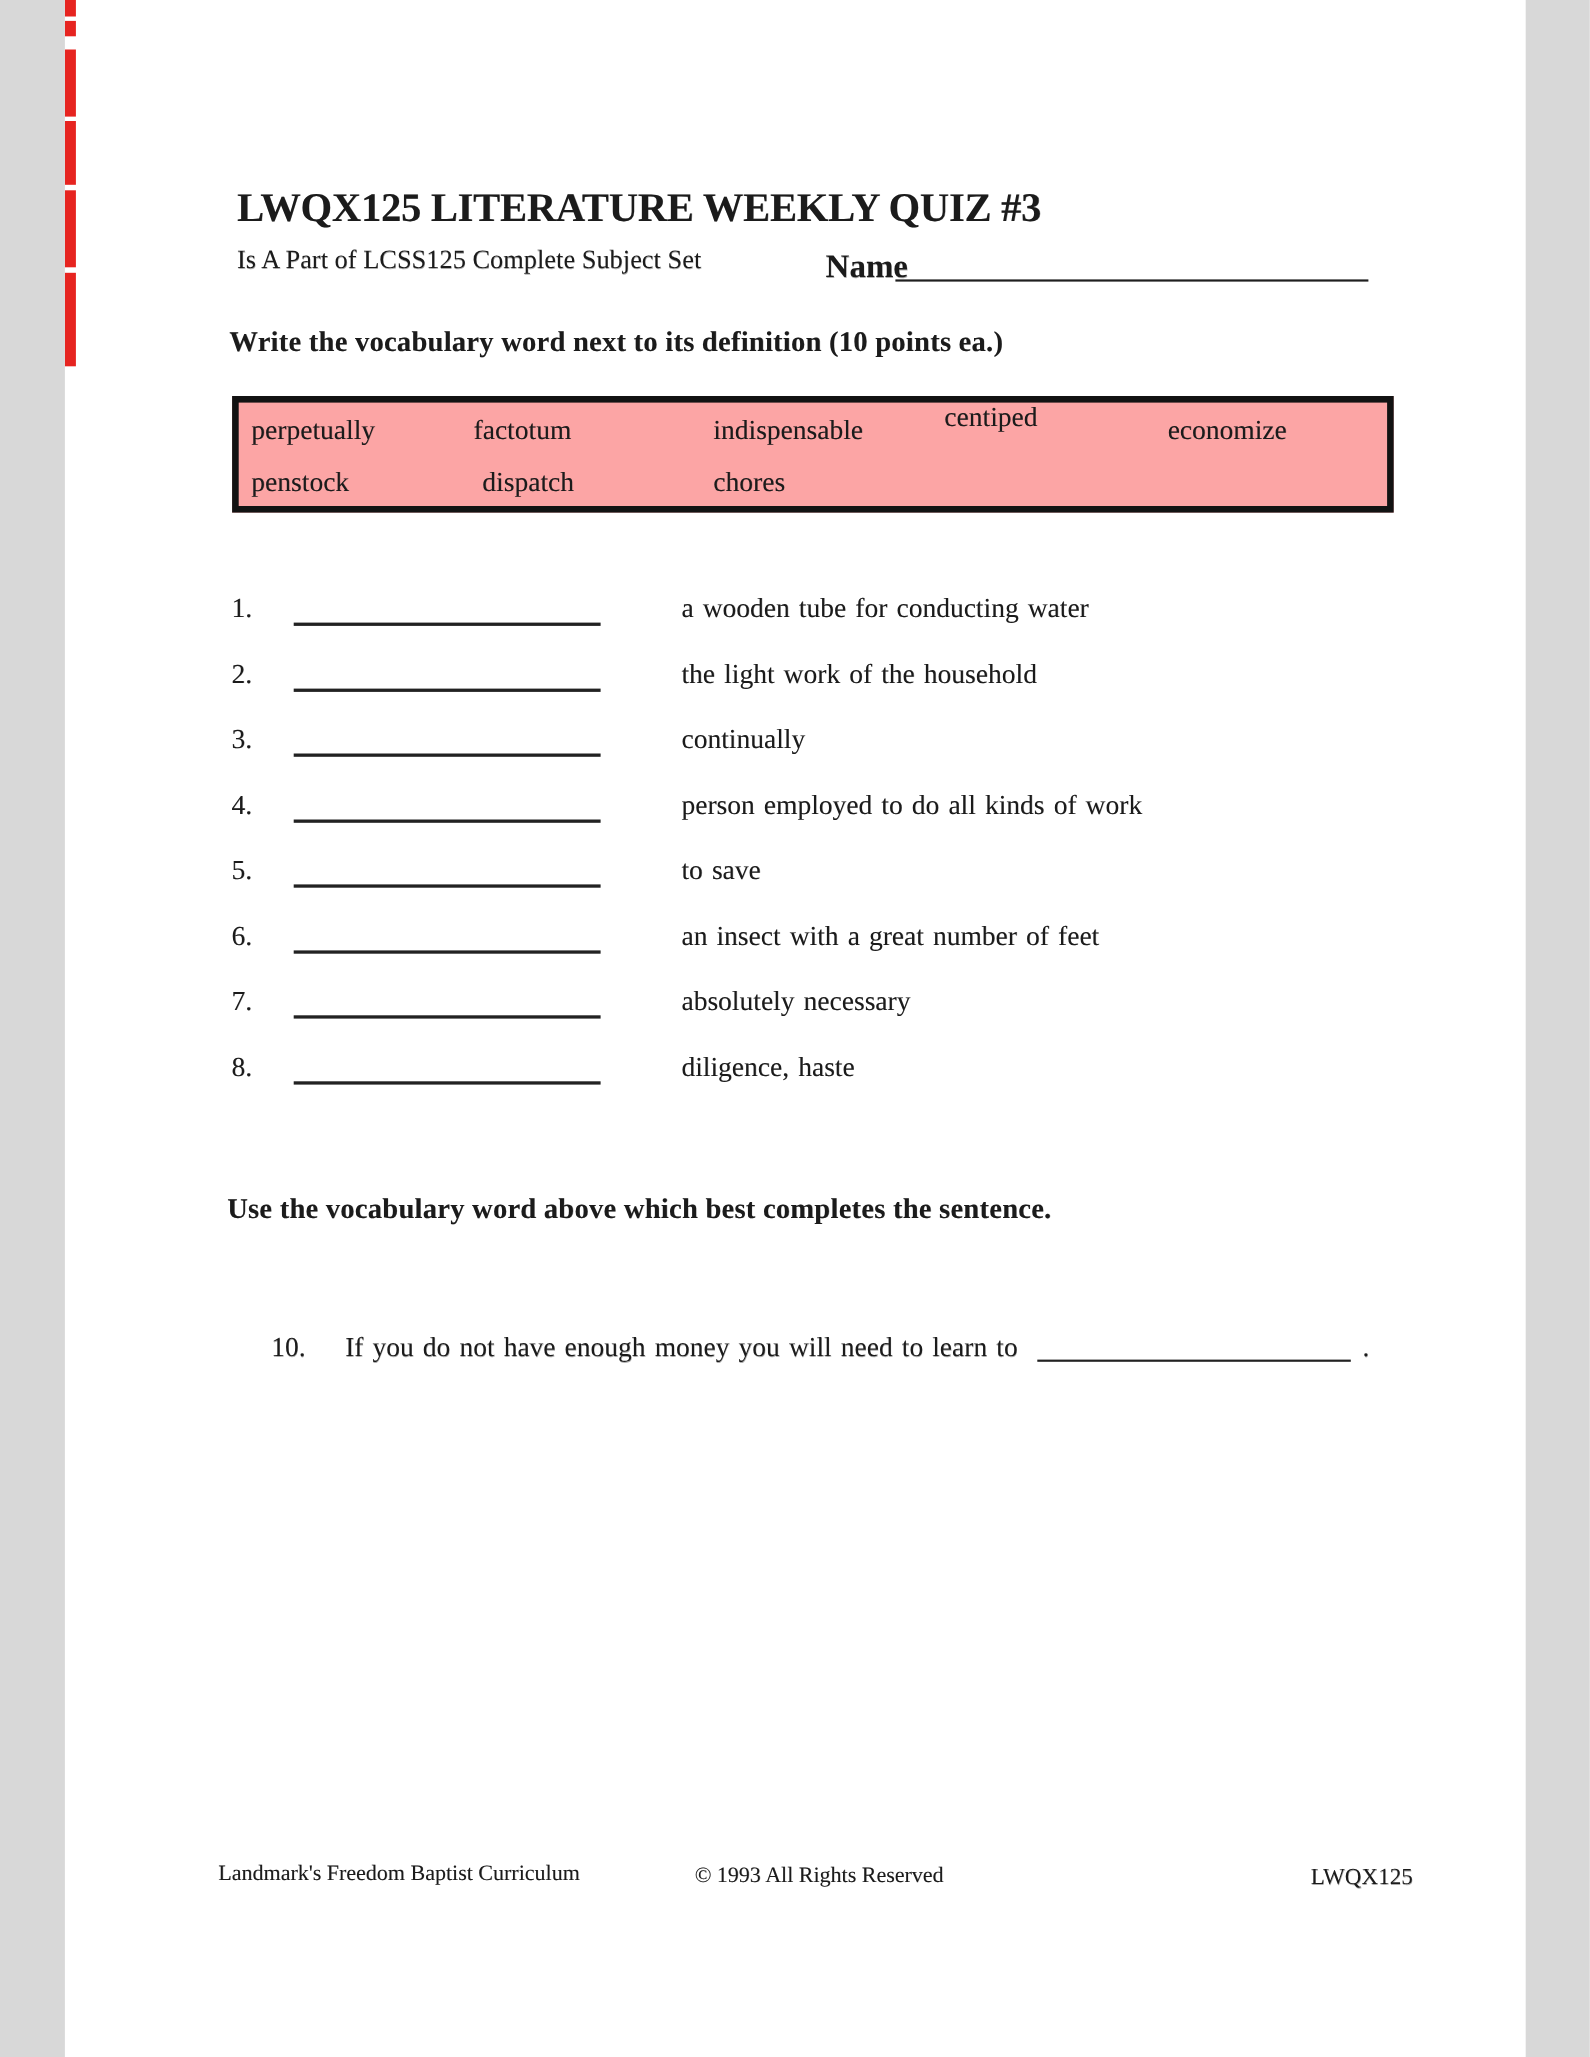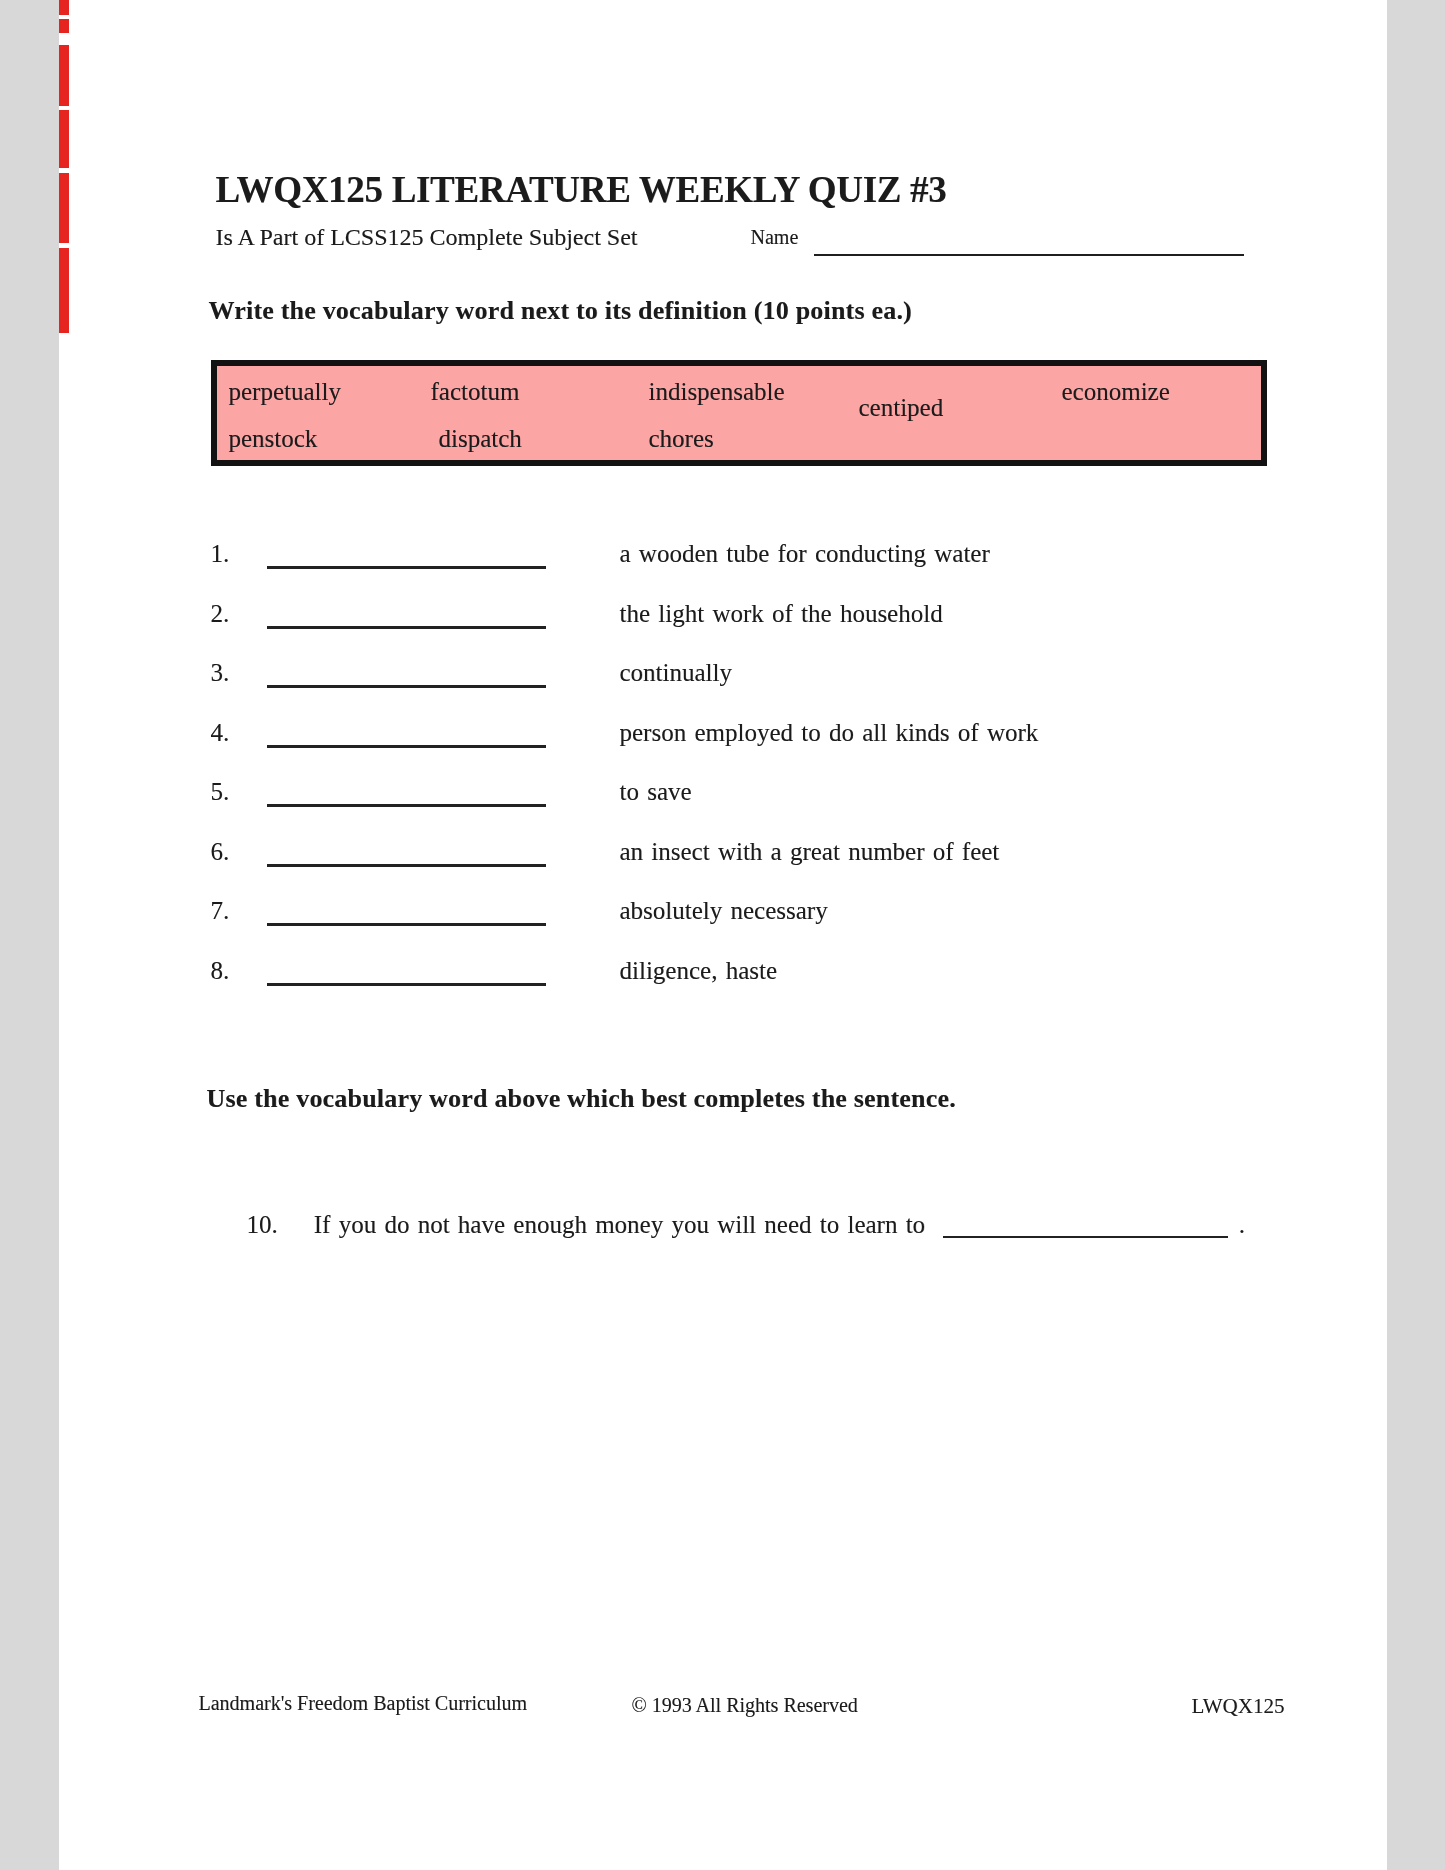--- a/index.html
+++ b/index.html
@@ -13,21 +13,21 @@
     margin:0 auto;
   }
   .ink{ text-shadow:0.3px 0.3px 0 rgba(20,20,20,0.35); }
   .abs{ position:absolute; }
 
   
   .edge-mark{ position:absolute; left:0; width:10px; background:#e62420; }
 
   .title{ font-size:37px; font-weight:bold; letter-spacing:-0.3px; white-space:nowrap;}
   .subtitle{ font-size:24px; white-space:nowrap;}
-  .name-label{ font-size:20px; }
+  .name-label{ font-size:30px;font-weight:bold; }
   .name-line{ border-bottom:2px solid #1f1f1f; }
 
   .instruction{ font-size:26px; font-weight:bold; letter-spacing:0.2px; white-space:nowrap;}
 
   .word-box{
     position:absolute; left:152px; top:360px;
     width:1044px; height:94px;
     border:6px solid #121212;
     background:#fca5a5;
   }
@@ -73,21 +73,21 @@
 
   <div class="abs ink name-label" style="left:692px;top:226px;">Name</div>
   <div class="abs name-line" style="left:755px;top:228px;width:430px;height:26px;"></div>
 
   <div class="abs ink instruction" style="left:150px;top:296px;">Write the vocabulary word next to its definition (10 points ea.)</div>
 
   <div class="word-box">
     <span class="word ink" style="left:12px;top:12px;">perpetually</span>
     <span class="word ink" style="left:214px;top:12px;">factotum</span>
     <span class="word ink" style="left:432px;top:12px;">indispensable</span>
-    <span class="word ink" style="left:642px;top:28px;text-align:right;">centiped</span>
+    <span class="word ink" style="left:642px;top:0;text-align:right;">centiped</span>
     <span class="word ink" style="left:845px;top:12px;">economize</span>
     <span class="word ink" style="left:12px;top:59px;">penstock</span>
     <span class="word ink" style="left:222px;top:59px;">dispatch</span>
     <span class="word ink" style="left:432px;top:59px;">chores</span>
   </div>
 
   <div class="def-row" style="top:540px;">
     <span class="def-num ink">1.</span>
     <span class="def-blank"></span>
     <span class="def-text ink">a wooden tube for conducting water</span>

